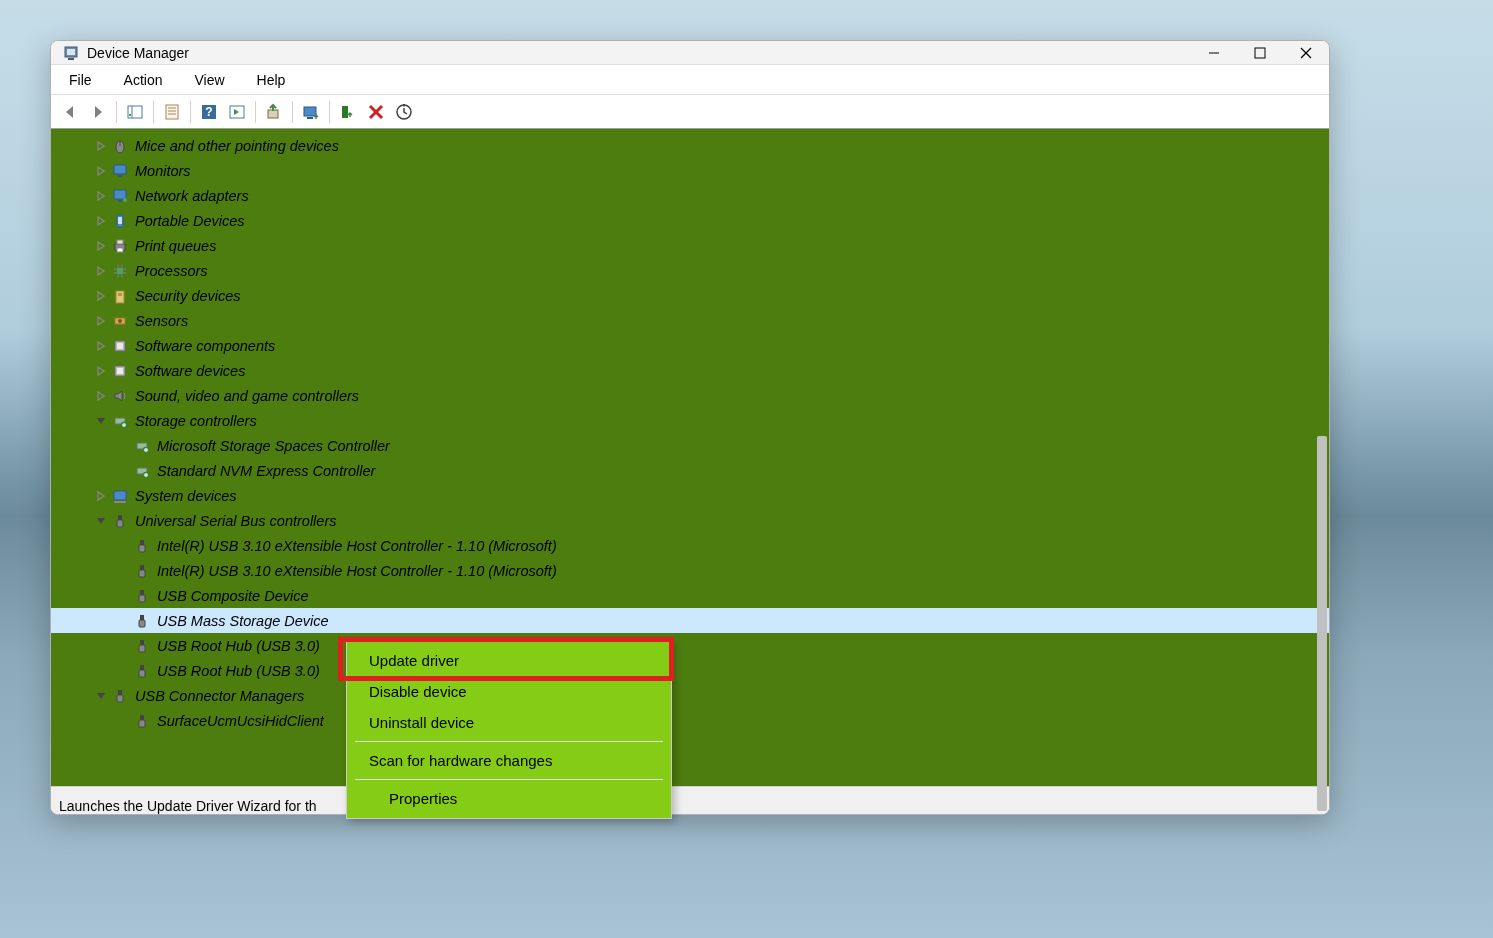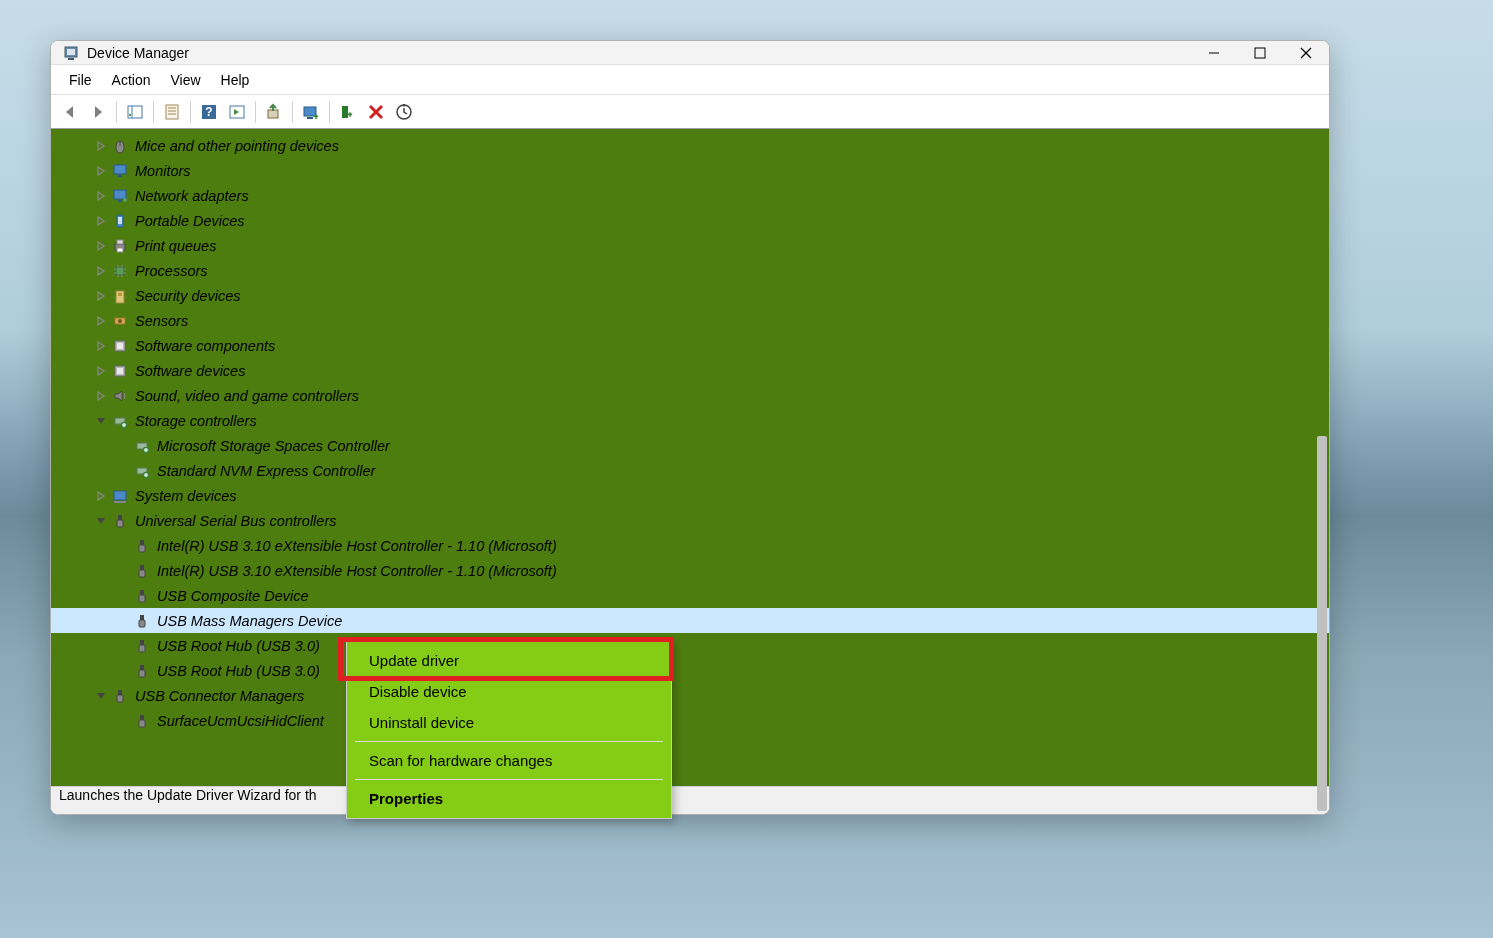--- a/index.html
+++ b/index.html
@@ -50,21 +50,21 @@
   display: flex; align-items: center; justify-content: center;
   font-size: 12px; color: #000;
 }
 .menubar {
   height: 30px;
   display: flex;
   align-items: center;
   padding: 0 8px;
   border-bottom: 1px solid #e0e0e0;
   background: #fff;
-  gap: 0;
+  gap: 12px;
 }
 .menu-item {
   padding: 4px 10px;
   font-size: 14px;
   color: #000;
 }
 .toolbar {
   height: 34px;
   display: flex;
   align-items: center;
@@ -112,40 +112,40 @@
 .node-icon {
   width: 18px; height: 18px;
   display: inline-flex; align-items: center; justify-content: center;
   margin-right: 6px;
 }
 .statusbar {
   height: 28px;
   border-top: 1px solid #d0d0d0;
   background: #f0f0f0;
   display: flex;
-  align-items: flex-start;
+  align-items: flex-end;
   padding: 0 8px;
   font-size: 14px;
 }
 .context-menu {
   position: absolute;
   left: 346px;
   top: 640px;
   width: 326px;
   background: #84cc16;
   border: 1px solid #ccc;
   box-shadow: 3px 3px 8px rgba(0,0,0,0.25);
   padding: 4px 0;
 }
 .ctx-item {
   padding: 7px 22px;
   font-size: 15px;
   color: #000;
 }
-.ctx-item.bold { font-weight: 700; }
+.ctx-item.bold { font-weight: 400; margin-left: 20px; }
 .ctx-sep { height: 1px; background: #ddd; margin: 3px 8px; }
 .highlight-box {
   position: absolute;
   left: 338px;
   top: 637px;
   width: 336px;
   height: 44px;
   border: 5px solid #e02020;
   pointer-events: none;
   z-index: 10;
@@ -561,21 +561,21 @@
       </div>
       <div class="tree-row selected">
         <span class="indent" style="width:64px"></span>
         <span class="chev spacer"></span>
         <span class="node-icon">
           <svg width="16" height="16" viewBox="0 0 16 16">
             <rect x="6" y="2" width="4" height="5" fill="#444"></rect>
             <rect x="5" y="7" width="6" height="7" rx="1" fill="#888" stroke="#444"></rect>
           </svg>
         </span>
-        <span>USB Mass Managers Device</span>
+        <span>USB Mass Storage Device</span>
       </div>
       <div class="tree-row">
         <span class="indent" style="width:64px"></span>
         <span class="chev spacer"></span>
         <span class="node-icon">
           <svg width="16" height="16" viewBox="0 0 16 16">
             <rect x="6" y="2" width="4" height="5" fill="#444"></rect>
             <rect x="5" y="7" width="6" height="7" rx="1" fill="#888" stroke="#444"></rect>
           </svg>
         </span>

